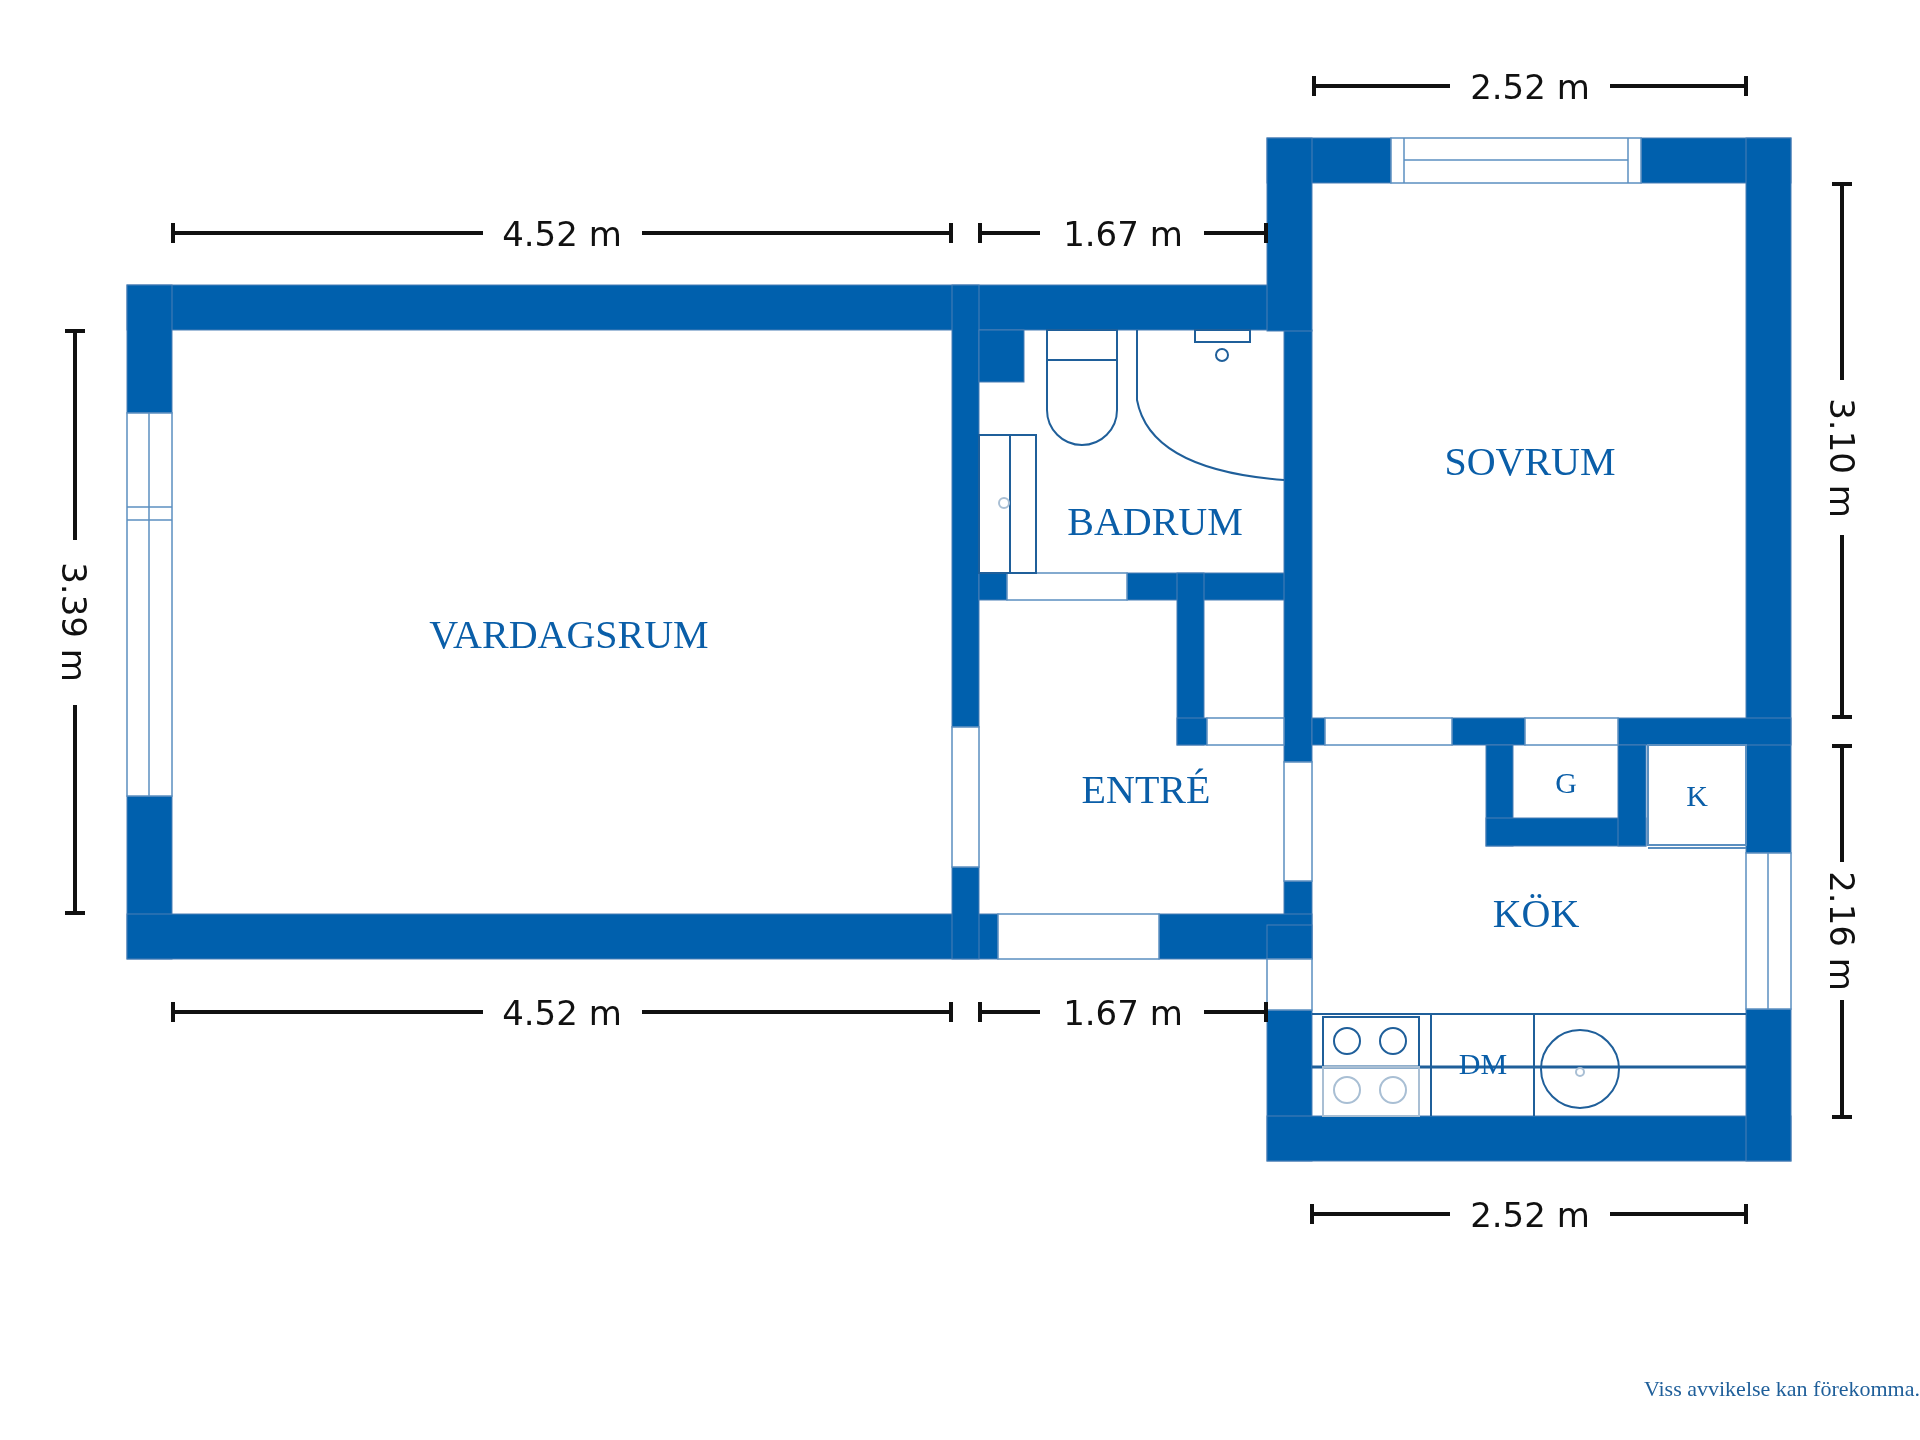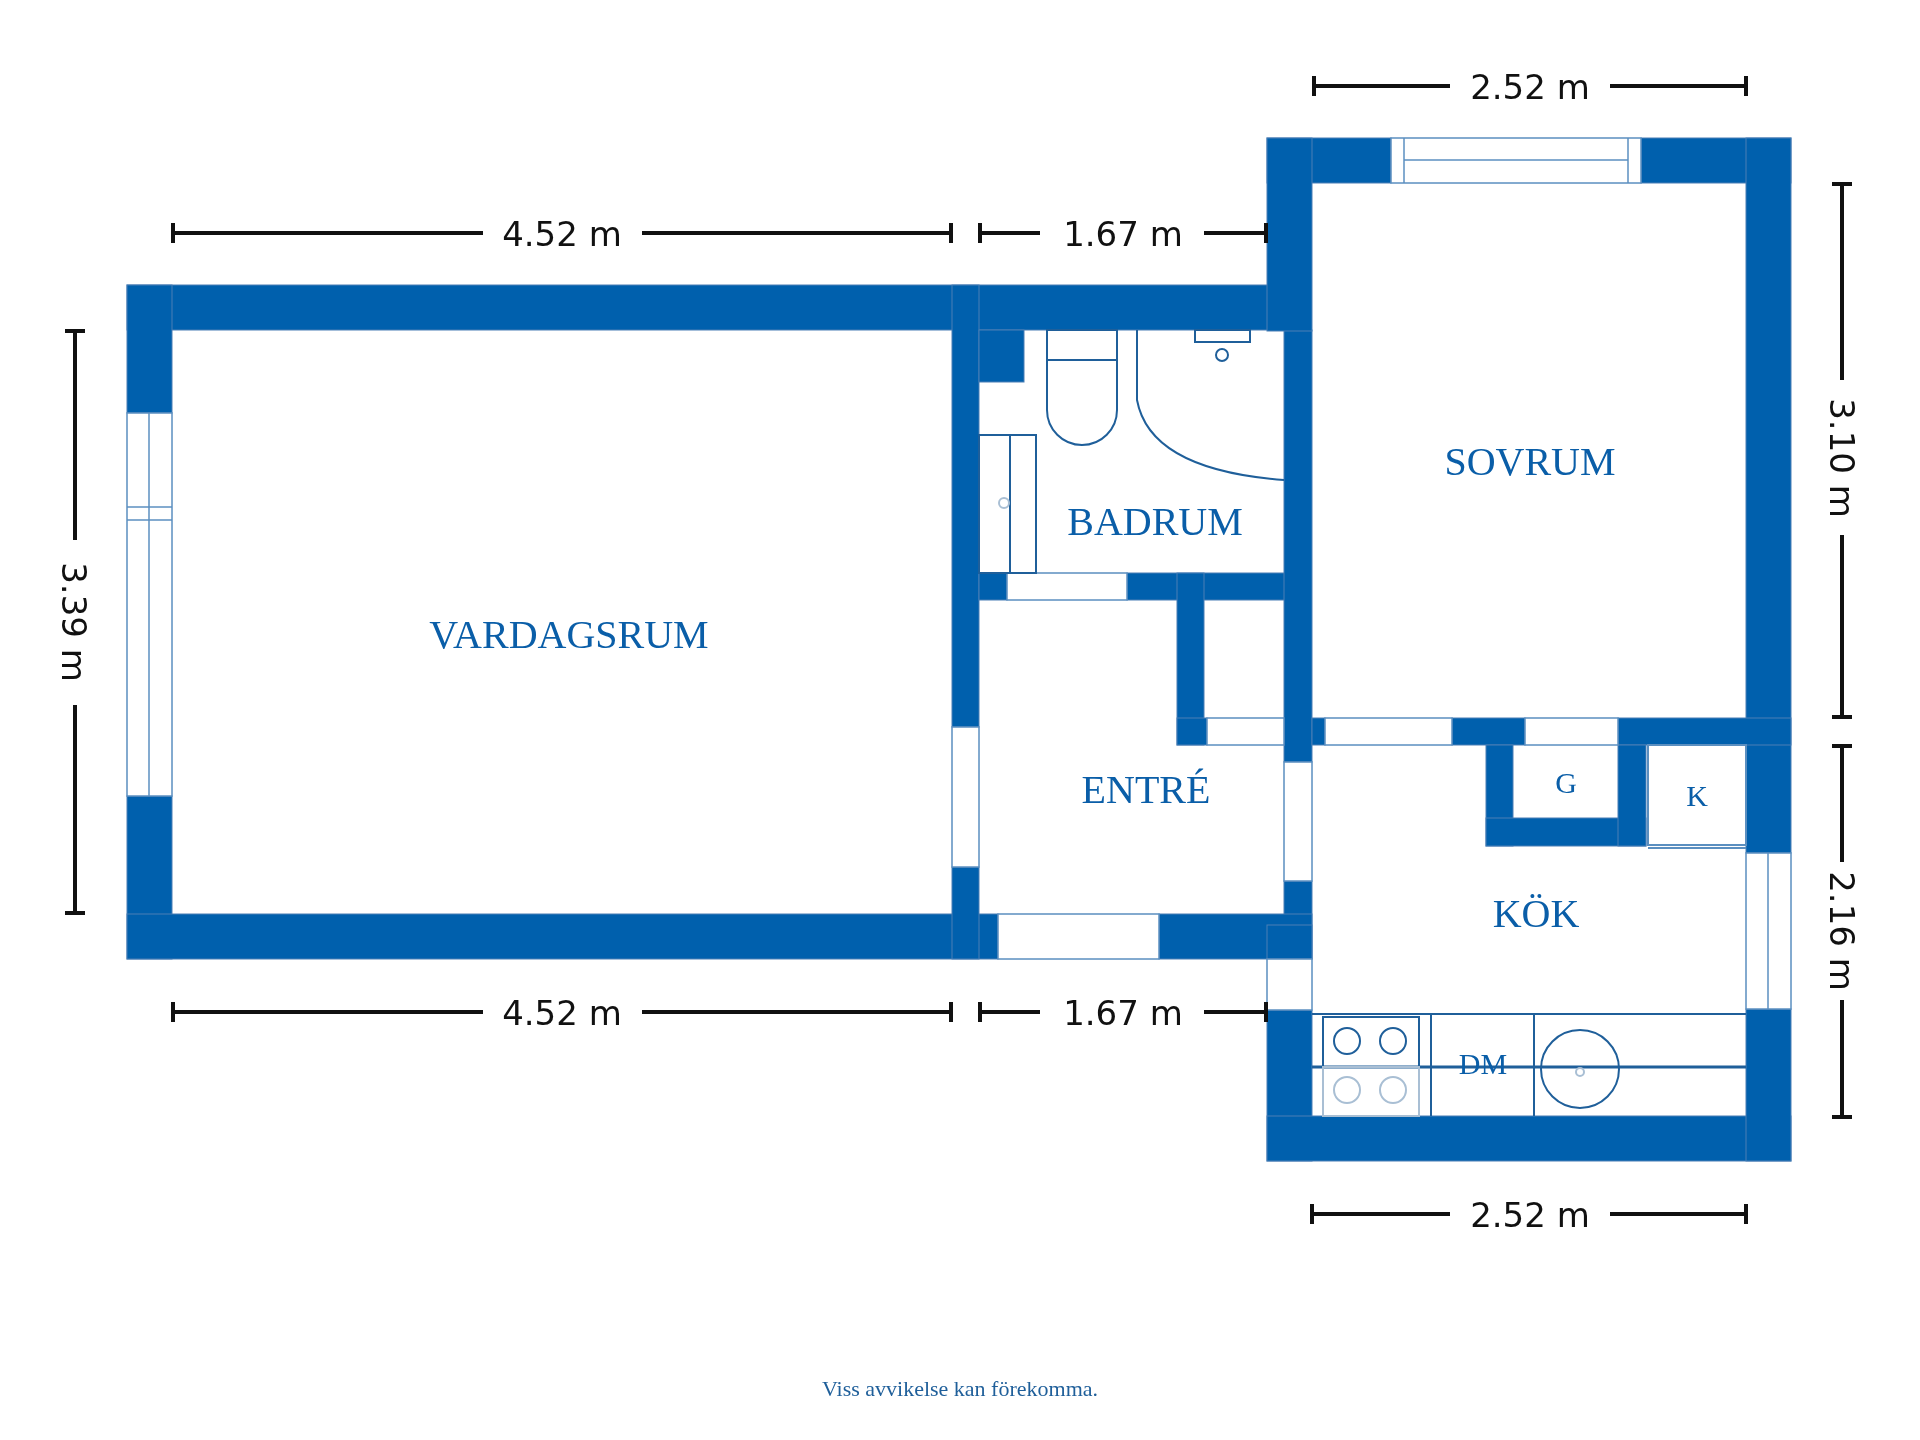--- a/index.html
+++ b/index.html
@@ -1,21 +1,21 @@
 <!DOCTYPE html>
 <html><head>
 <meta charset="utf-8">
 <style>
   html,body{margin:0;padding:0;background:#ffffff;}
   body{width:1920px;height:1440px;position:relative;overflow:hidden;font-family:"Liberation Sans",sans-serif;}
   #plan{position:absolute;left:0;top:0;width:1920px;height:1440px;}
   .dim{font-family:"DejaVu Sans",sans-serif;font-size:34px;fill:#111;}
   .room{font-family:"Liberation Serif",serif;font-size:40px;fill:#0a5ea8;}
   .small{font-family:"Liberation Serif",serif;font-size:30px;fill:#0a5ea8;}
-  .footer{position:absolute;left:0;width:1920px;top:1376px;text-align:center;font-family:"Liberation Serif",serif;font-size:22px;color:#1f5f9a;}
+  .footer{position:absolute;left:0;width:1920px;top:1376px;text-align:right;font-family:"Liberation Serif",serif;font-size:22px;color:#1f5f9a;}
 </style>
 </head>
 <body>
 
 <svg id="plan" viewBox="0 0 1920 1440" xmlns="http://www.w3.org/2000/svg">
   <g fill="#0060ad" stroke="#4a7fb5" stroke-width="1">
 
     <rect x="127" y="285" width="1183" height="45"></rect>
     <rect x="127" y="285" width="45" height="128"></rect>
     <rect x="127" y="796" width="45" height="163"></rect>

